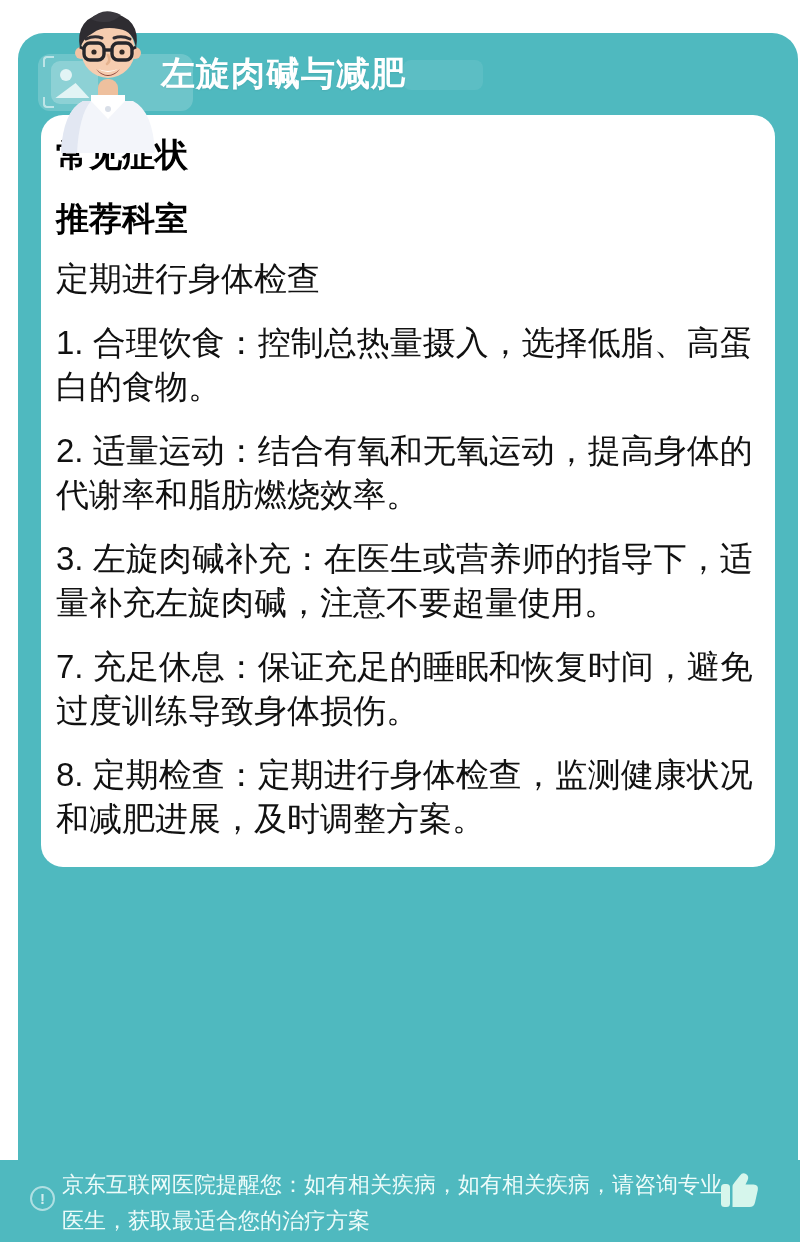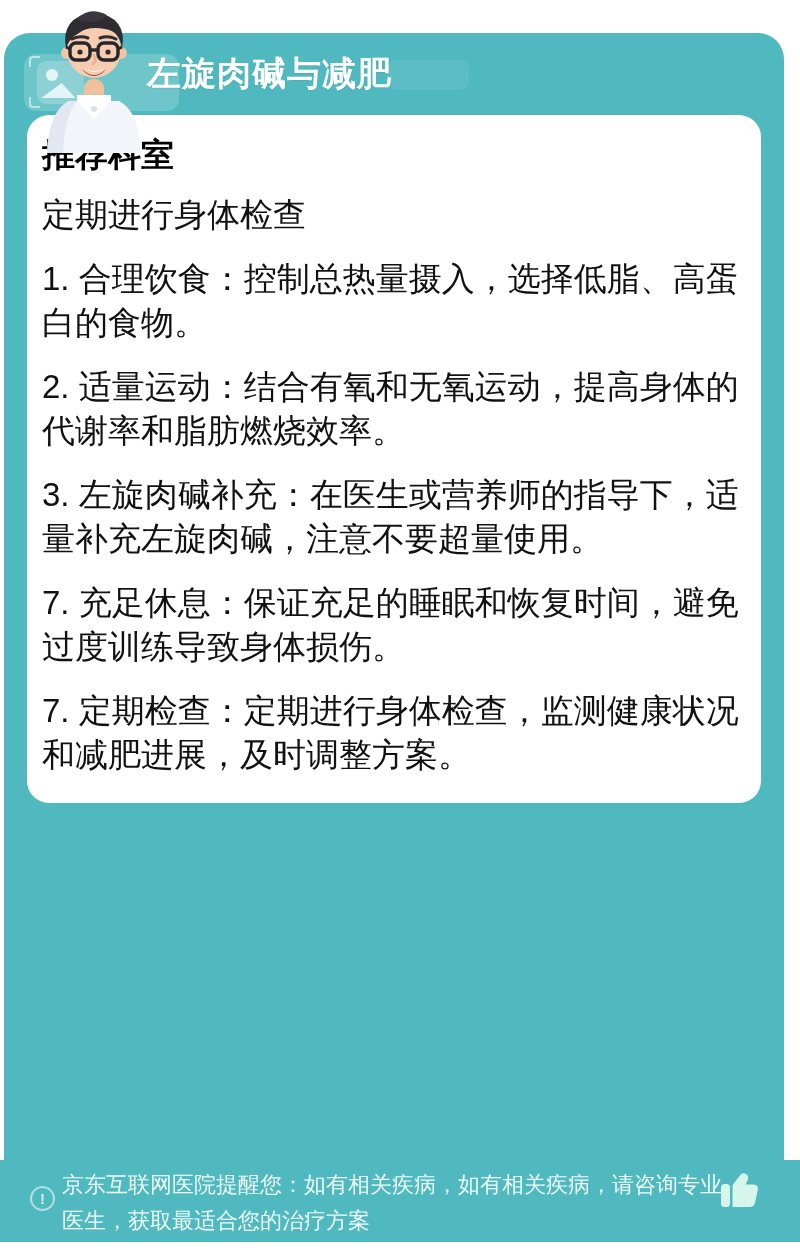--- a/index.html
+++ b/index.html
@@ -10,21 +10,21 @@
     position: relative;
     width: 800px;
     height: 1253px;
     background: #ffffff;
     overflow: hidden;
   }
 
   
   .teal-card {
     position: absolute;
-    left: 4px; top: 33px;
+    left: 18px; top: 33px;
     width: 780px; height: 1132px;
     background: #4fb9bf;
     border-radius: 26px 26px 0 0;
   }
 
   
   .header {
     position: relative;
     height: 82px;
   }
@@ -213,29 +213,30 @@
 
           <path d="M43 66 Q55 78 67 66 Q62 73 55 73 Q48 73 43 66 Z" fill="#8a4239"></path>
           <path d="M45 66 Q55 72 65 66 Q55 70 45 66 Z" fill="#ffffff"></path>
         </svg>
       </div>
 
       <div class="title">左旋肉碱与减肥</div>
     </div>
 
     <div class="content-card">
+      <h2>常见症状</h2>
 
       <h2>推荐科室</h2>
       <p>定期进行身体检查</p>
 
       <p>1. 合理饮食：控制总热量摄入，选择低脂、高蛋白的食物。</p>
       <p>2. 适量运动：结合有氧和无氧运动，提高身体的代谢率和脂肪燃烧效率。</p>
       <p>3. 左旋肉碱补充：在医生或营养师的指导下，适量补充左旋肉碱，注意不要超量使用。</p>
       <p>7. 充足休息：保证充足的睡眠和恢复时间，避免过度训练导致身体损伤。</p>
-      <p>7. 定期检查：定期进行身体检查，监测健康状况和减肥进展，及时调整方案。</p>
+      <p>8. 定期检查：定期进行身体检查，监测健康状况和减肥进展，及时调整方案。</p>
     </div>
 
   </div>
 
   <div class="footer">
     <span class="info-icon">!</span>
     <p class="disclaimer">京东互联网医院提醒您：如有相关疾病，如有相关疾病，请咨询专业医生，获取最适合您的治疗方案</p>
     <div class="thumbs">
       <svg viewBox="0 0 40 40" width="40" height="40" xmlns="http://www.w3.org/2000/svg">
         <rect x="1" y="13" width="9" height="23" rx="3.5" fill="#d6f6ec"></rect>

